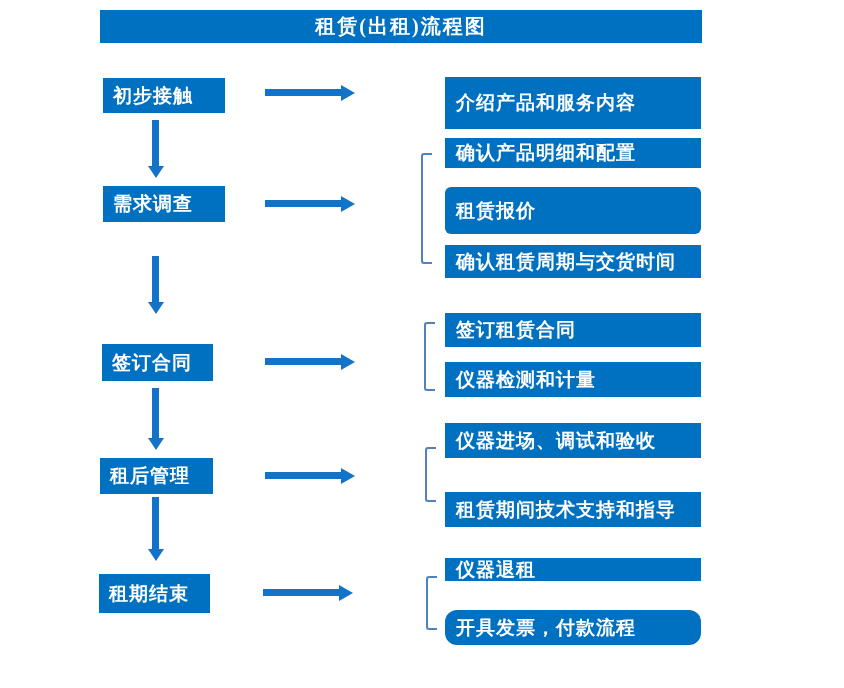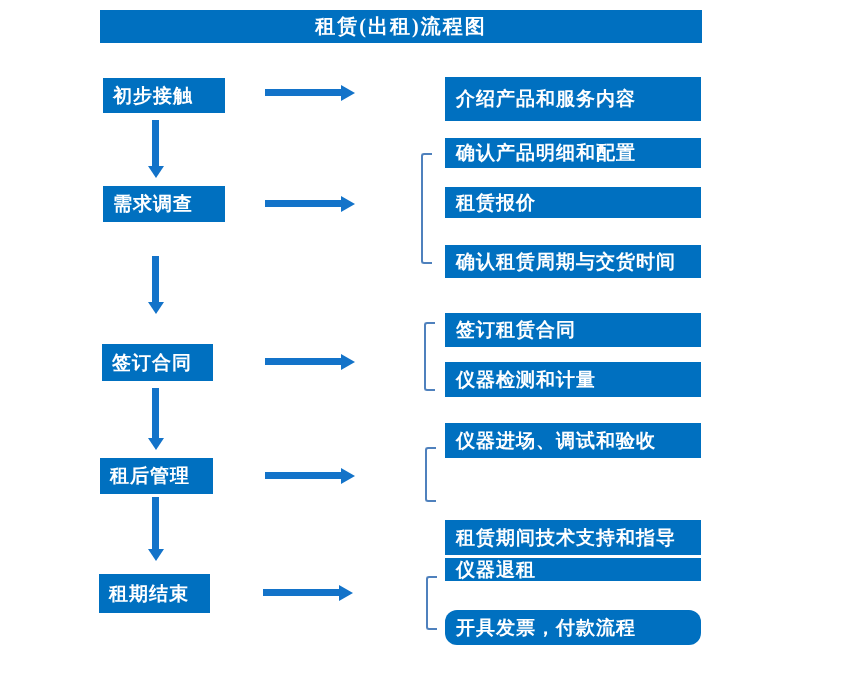--- a/index.html
+++ b/index.html
@@ -53,31 +53,31 @@
 <div class="stage">
 
   <div class="bluebox titlebar" style="left:100px;top:10px;width:602px;height:33px;">租赁(出租)流程图</div>
 
   <div class="bluebox stepbox" style="left:103px;top:78px;width:112px;height:35px;">初步接触</div>
   <div class="bluebox stepbox" style="left:103px;top:186px;width:112px;height:36px;text-align:right;">需求调查</div>
   <div class="bluebox stepbox" style="left:102px;top:344px;width:101px;height:37px;">签订合同</div>
   <div class="bluebox stepbox" style="left:100px;top:458px;width:103px;height:36px;">租后管理</div>
   <div class="bluebox stepbox" style="left:99px;top:574px;width:101px;height:39px;">租期结束</div>
 
-  <div class="bluebox detailbox" style="left:445px;top:77px;width:245px;height:44px;">介绍产品和服务内容</div>
+  <div class="bluebox detailbox" style="left:445px;top:77px;width:245px;height:52px;">介绍产品和服务内容</div>
 
   <div class="bluebox detailbox" style="left:445px;top:138px;width:245px;height:30px;">确认产品明细和配置</div>
-  <div class="bluebox detailbox" style="left:445px;top:187px;width:245px;height:31px;">租赁报价</div>
+  <div class="bluebox detailbox" style="left:445px;top:187px;width:245px;height:47px;border-radius:6px;">租赁报价</div>
   <div class="bluebox detailbox" style="left:445px;top:245px;width:245px;height:33px;">确认租赁周期与交货时间</div>
 
   <div class="bluebox detailbox" style="left:445px;top:362px;width:245px;height:35px;">仪器检测和计量</div>
   <div class="bluebox detailbox" style="left:445px;top:313px;width:245px;height:34px;">签订租赁合同</div>
 
   <div class="bluebox detailbox" style="left:445px;top:423px;width:245px;height:35px;">仪器进场、调试和验收</div>
-  <div class="bluebox detailbox" style="left:445px;top:492px;width:245px;height:35px;margin-top:28px;">租赁期间技术支持和指导</div>
+  <div class="bluebox detailbox" style="left:445px;top:492px;width:245px;height:35px;">租赁期间技术支持和指导</div>
 
   <div class="bluebox detailbox" style="left:445px;top:558px;width:245px;height:23px;">仪器退租</div>
   <div class="bluebox detailbox" style="left:445px;top:610px;width:245px;height:35px;border-radius:12px;">开具发票，付款流程</div>
 
   <div class="harrow" style="left:265px;top:85px;width:90px;">
     <div class="shaft" style="width:78px;"></div>
     <div class="head" style="left:76px;"></div>
   </div>
   <div class="harrow" style="left:265px;top:196px;width:90px;">
     <div class="shaft" style="width:78px;"></div>

